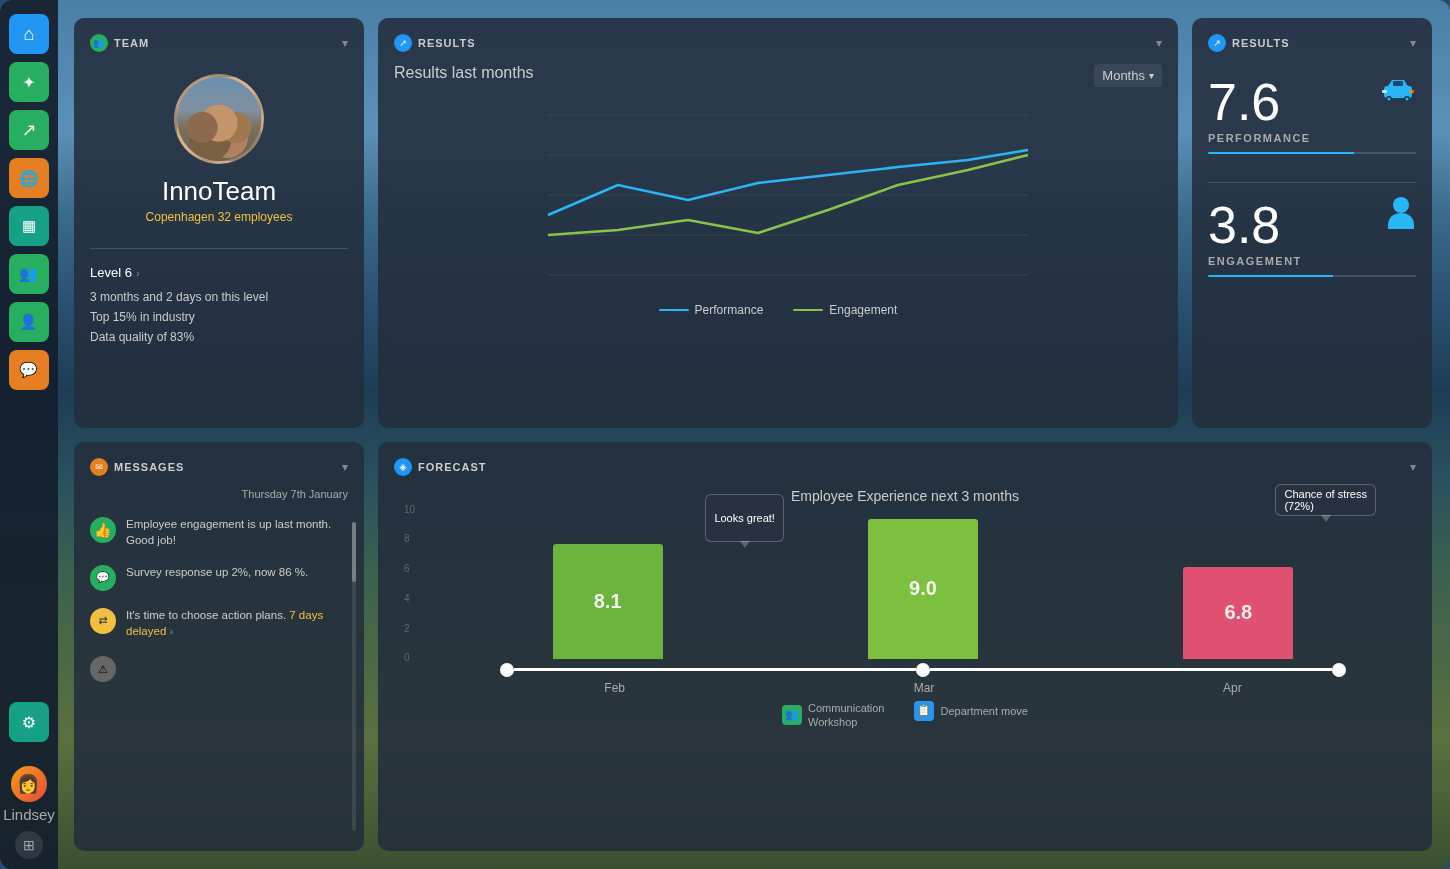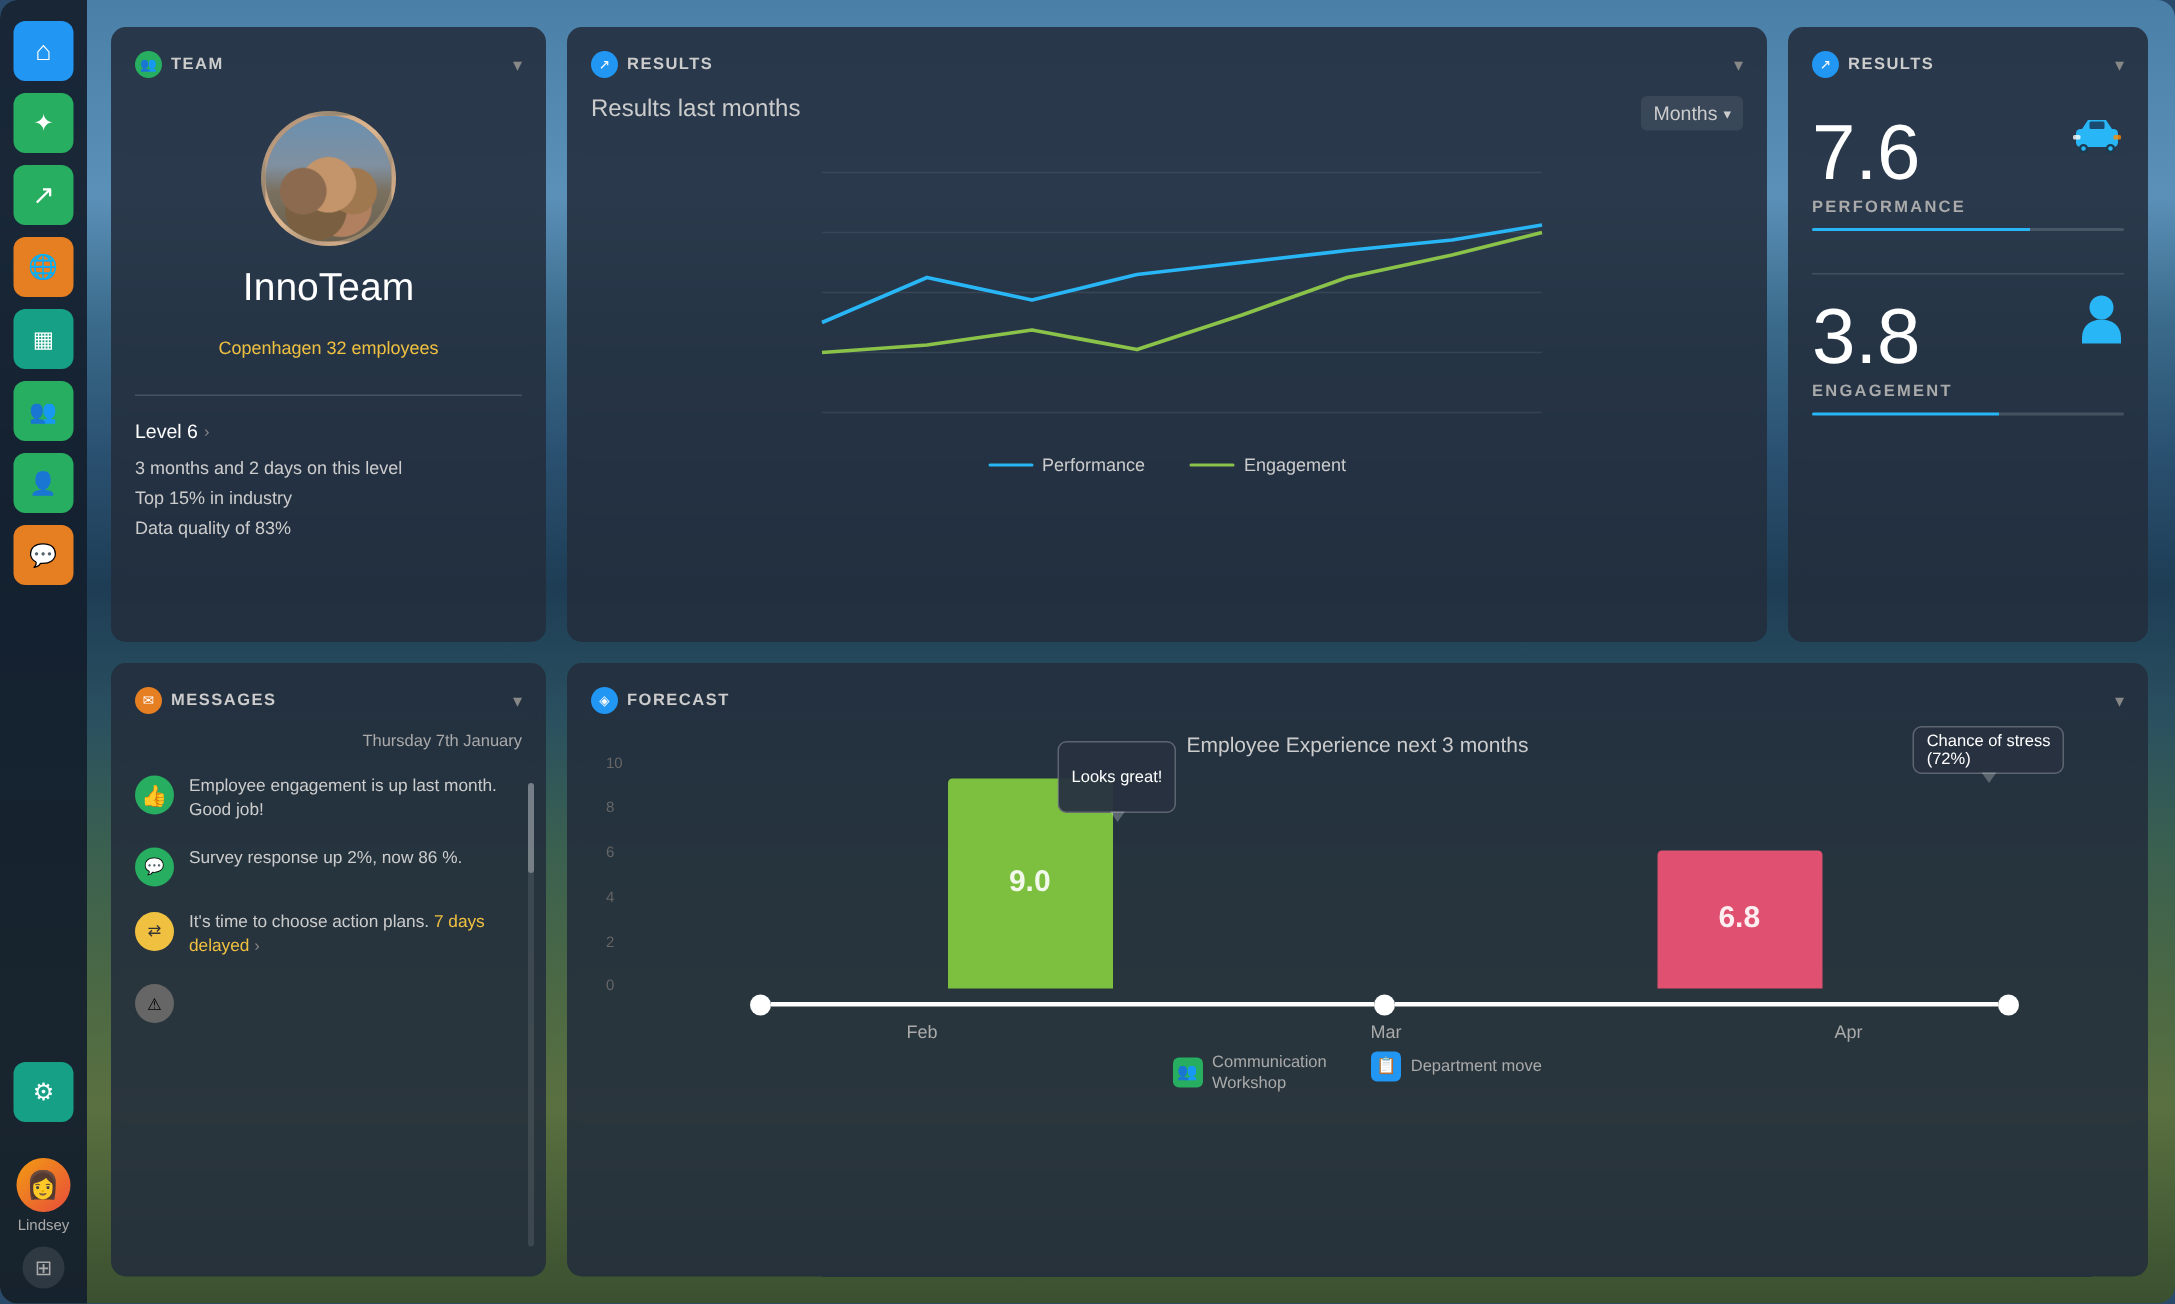--- a/index.html
+++ b/index.html
@@ -74,21 +74,21 @@
       align-items: center;
       justify-content: center;
       font-size: 14px;
       color: white;
       overflow: hidden;
       margin-bottom: 4px;
     }
 
     .user-name-sidebar {
       color: #aaa;
-      font-size: 10px;
+      font-size: 15px;
       text-align: left;
     }
 
     
     .main-content {
       position: absolute;
       left: 58px;
       top: 0;
       right: 0;
       bottom: 0;
@@ -180,21 +180,21 @@
         radial-gradient(circle at 70% 60%, #a07850 15px, transparent 16px),
         radial-gradient(circle at 40% 75%, #7a6040 20px, transparent 21px),
         radial-gradient(circle at 60% 72%, #b08060 20px, transparent 21px),
         linear-gradient(180deg, #6a90b0 0%, #8090a0 40%, #7a7060 60%, #6a6050 100%);
     }
 
     .team-name {
       font-size: 26px;
       font-weight: 300;
       color: #fff;
-      margin-bottom: 18px;
+      margin-bottom: 3px;
     }
 
     .team-location {
       font-size: 12px;
       color: #f0c040;
       margin-bottom: 16px;
     }
 
     .team-divider {
       width: 100%;
@@ -709,20 +709,25 @@
           <div style="position:absolute;bottom:-7px;left:50%;transform:translateX(-50%);width:0;height:0;border-left:5px solid transparent;border-right:5px solid transparent;border-top:7px solid rgba(255,255,255,0.25);"></div>
         </div>
 
         <div style="position:absolute;top:-20px;right:40px;background:rgba(40,50,65,0.95);border:1px solid rgba(255,255,255,0.25);border-radius:6px;padding:3px 8px;font-size:11px;color:#fff;white-space:nowrap;z-index:10;">
           Chance of stress<br>(72%)
           <div style="position:absolute;bottom:-7px;left:50%;transform:translateX(-50%);width:0;height:0;border-left:5px solid transparent;border-right:5px solid transparent;border-top:7px solid rgba(255,255,255,0.25);"></div>
         </div>
 
         <div style="display:flex;align-items:flex-end;justify-content:space-around;height:155px;padding:20px 20px 0;">
 
+          <div class="bar-group">
+            <div class="bar bar-green" style="height:115px;">
+              <span>8.1</span>
+            </div>
+          </div>
 
           <div class="bar-group">
             <div class="bar bar-green-light" style="height:140px;">
               <span>9.0</span>
             </div>
           </div>
 
           <div class="bar-group">
             <div class="bar bar-red" style="height:92px;">
               <span>6.8</span>

